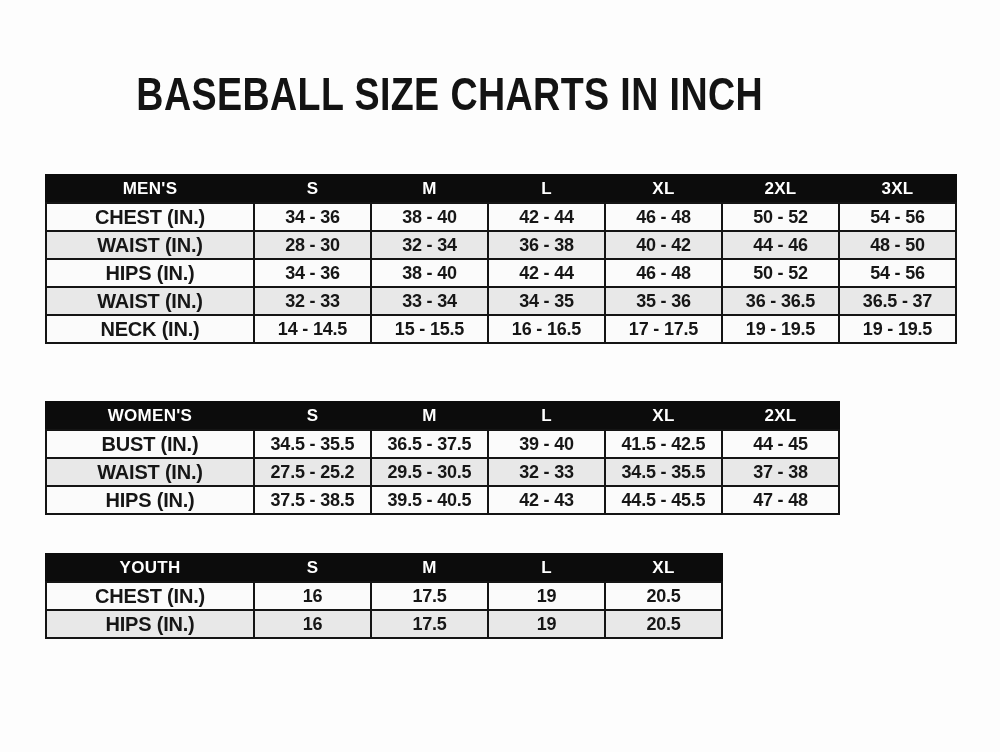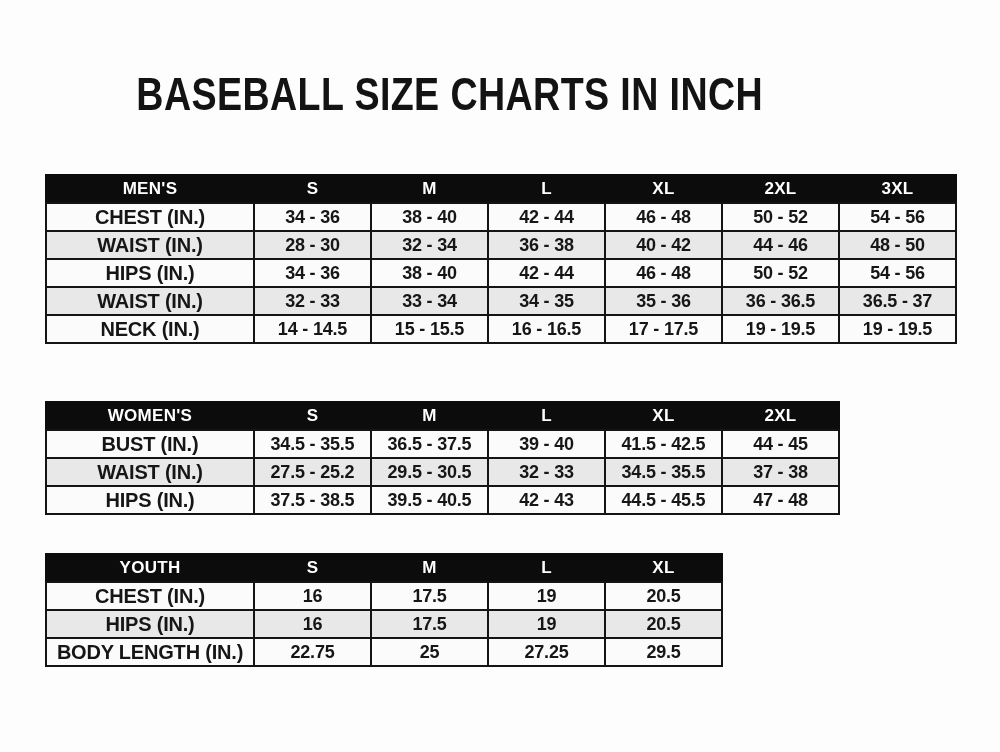--- a/index.html
+++ b/index.html
@@ -215,23 +215,16 @@
             <td class="value">19</td>
             <td class="value">20.5</td>
           </tr>
           <tr>
             <td class="row-label">HIPS (IN.)</td>
             <td class="value">16</td>
             <td class="value">17.5</td>
             <td class="value">19</td>
             <td class="value">20.5</td>
           </tr>
-          <tr>
-            <td class="row-label">BODY LENGTH (IN.)</td>
-            <td class="value">22.75</td>
-            <td class="value">25</td>
-            <td class="value">27.25</td>
-            <td class="value">29.5</td>
-          </tr>
         </tbody>
       </table>
     </div>
 </div>
 
 </body></html>

